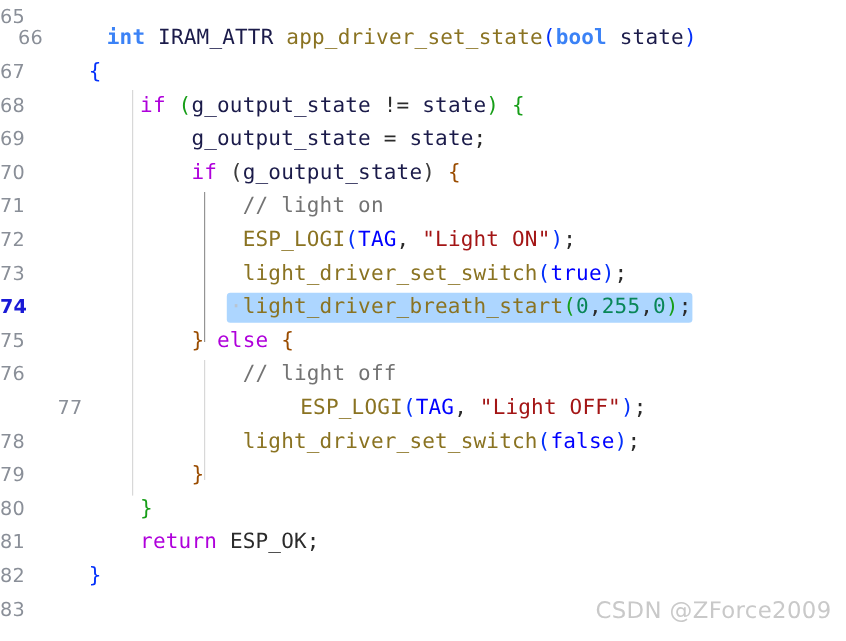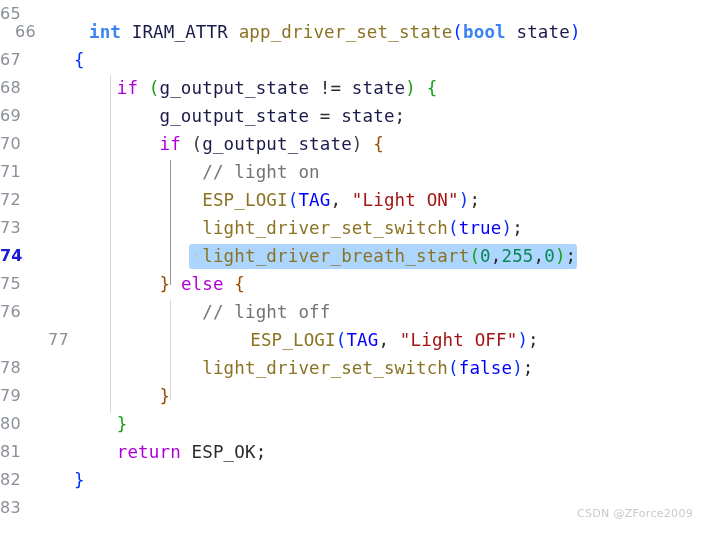--- a/index.html
+++ b/index.html
@@ -85,21 +85,21 @@
   }
   .indent-guide.active {
     background: #949494;
   }
 
   .watermark {
     position: absolute;
     right: 12px;
     bottom: 14px;
     color: #c9c9c9;
-    font-size: 11px;
+    font-size: 19px;
     font-family: "DejaVu Sans", "Liberation Sans", sans-serif;
     letter-spacing: 0.3px;
   }
 </style>
 </head>
 <body>
 
 <div id="editor">
 
   <div class="indent-guide" style="left:110px; top:75px; height:338px;"></div>

